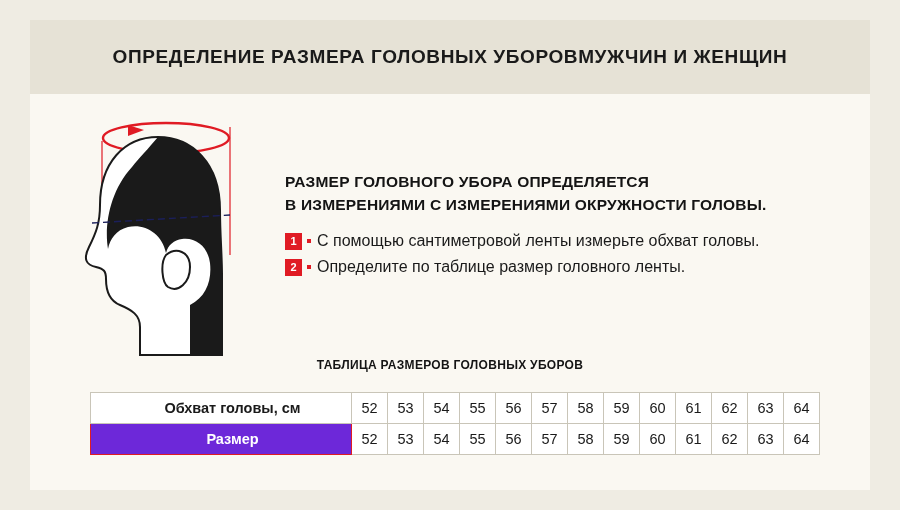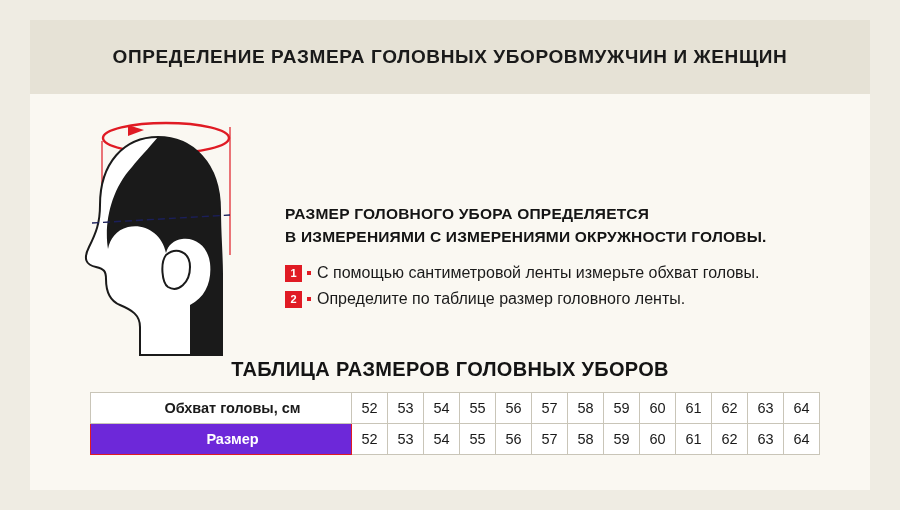--- a/index.html
+++ b/index.html
@@ -56,21 +56,20 @@
     height: 260px;
   }
   .illus svg { display: block; }
 
   
   .info {
     position: absolute;
     left: 255px;
     top: 150px;
     width: 560px;
-    margin-top: 32px;
   }
   .info-title {
     font-size: 15.5px;
     font-weight: bold;
     color: #141414;
     line-height: 23px;
     letter-spacing: 0.2px;
   }
   .steps {
     margin-top: 16px;
@@ -105,21 +104,21 @@
     color: #1a1a1a;
   }
 
   
   .table-title {
     position: absolute;
     left: 0;
     top: 338px;
     width: 840px;
     text-align: center;
-    font-size: 20px;
+    font-size: 12px;
     font-weight: bold;
     color: #141414;
     letter-spacing: 0.3px;
   }
   .table-wrap {
     position: absolute;
     left: 60px;
     top: 372px;
     width: 730px;
   }

